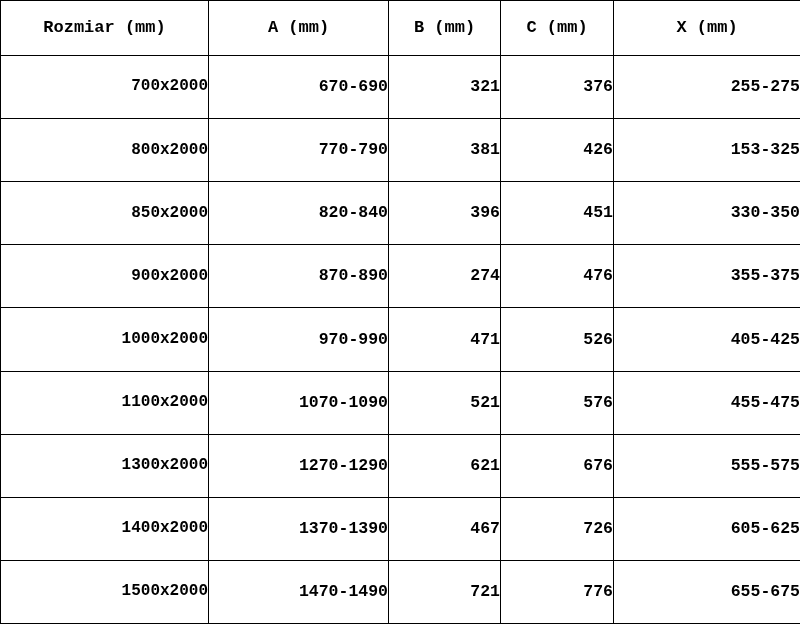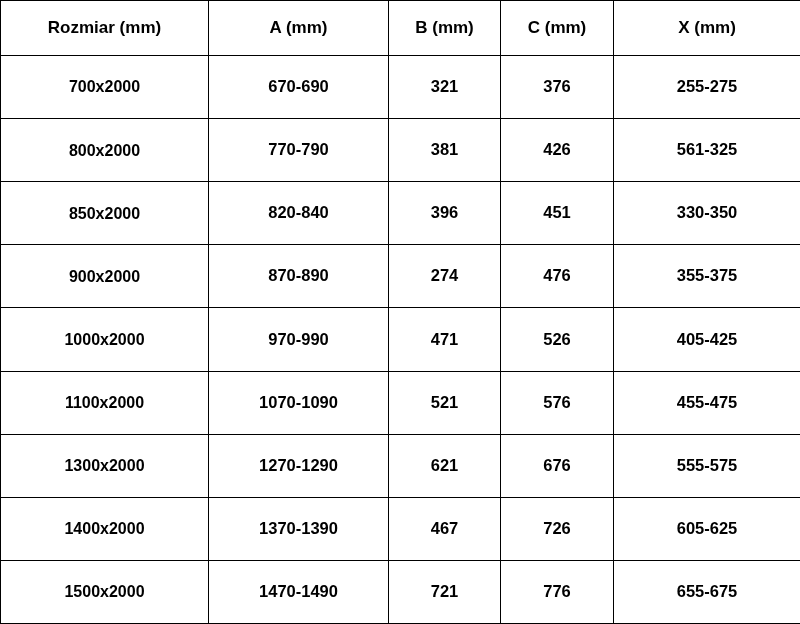--- a/index.html
+++ b/index.html
@@ -10,20 +10,21 @@
   body {
     width: 800px;
     height: 624px;
     font-family: "Liberation Sans", sans-serif;
     overflow: hidden;
   }
   .table-wrap {
     width: 676px;
     height: 624px;
     box-sizing: border-box;
+    font-family: Liberation Mono, monospace;
   }
   table.size-table {
     width: 800px;
     height: 624px;
     border-collapse: collapse;
     table-layout: fixed;
     background: #ffffff;
   }
   table.size-table col.c0 { width: 208px; }
   table.size-table col.c1 { width: 180px; }
@@ -41,20 +42,21 @@
     font-size: 16.5px;
     padding: 0;
     line-height: 1.2;
   }
   table.size-table thead th {
     height: 54px;
     font-size: 17px;
   }
   table.size-table tbody td {
     height: 45px;
+    text-align: right;
   }
   table.size-table tbody td.col-name {
     font-size: 16px;
   }
 </style>
 </head>
 <body>
 
 <div class="table-wrap">
   <table class="size-table">
@@ -80,21 +82,21 @@
         <td>670-690</td>
         <td>321</td>
         <td>376</td>
         <td>255-275</td>
       </tr>
       <tr>
         <td class="col-name">800x2000</td>
         <td>770-790</td>
         <td>381</td>
         <td>426</td>
-        <td>561-325</td>
+        <td>153-325</td>
       </tr>
       <tr>
         <td class="col-name">850x2000</td>
         <td>820-840</td>
         <td>396</td>
         <td>451</td>
         <td>330-350</td>
       </tr>
       <tr>
         <td class="col-name">900x2000</td>

